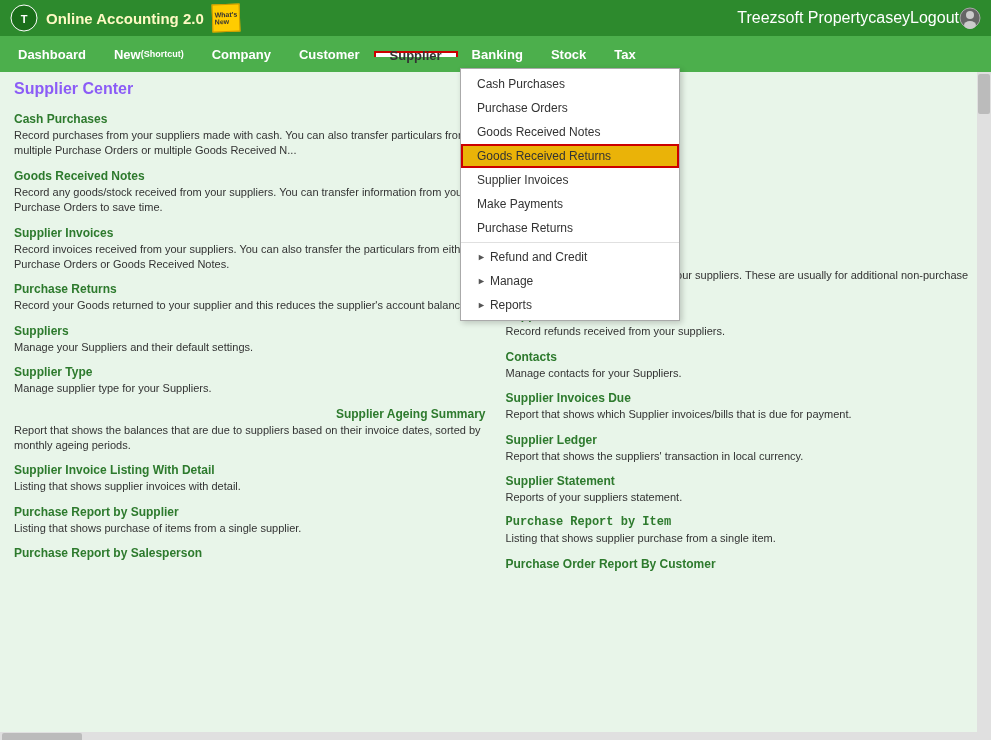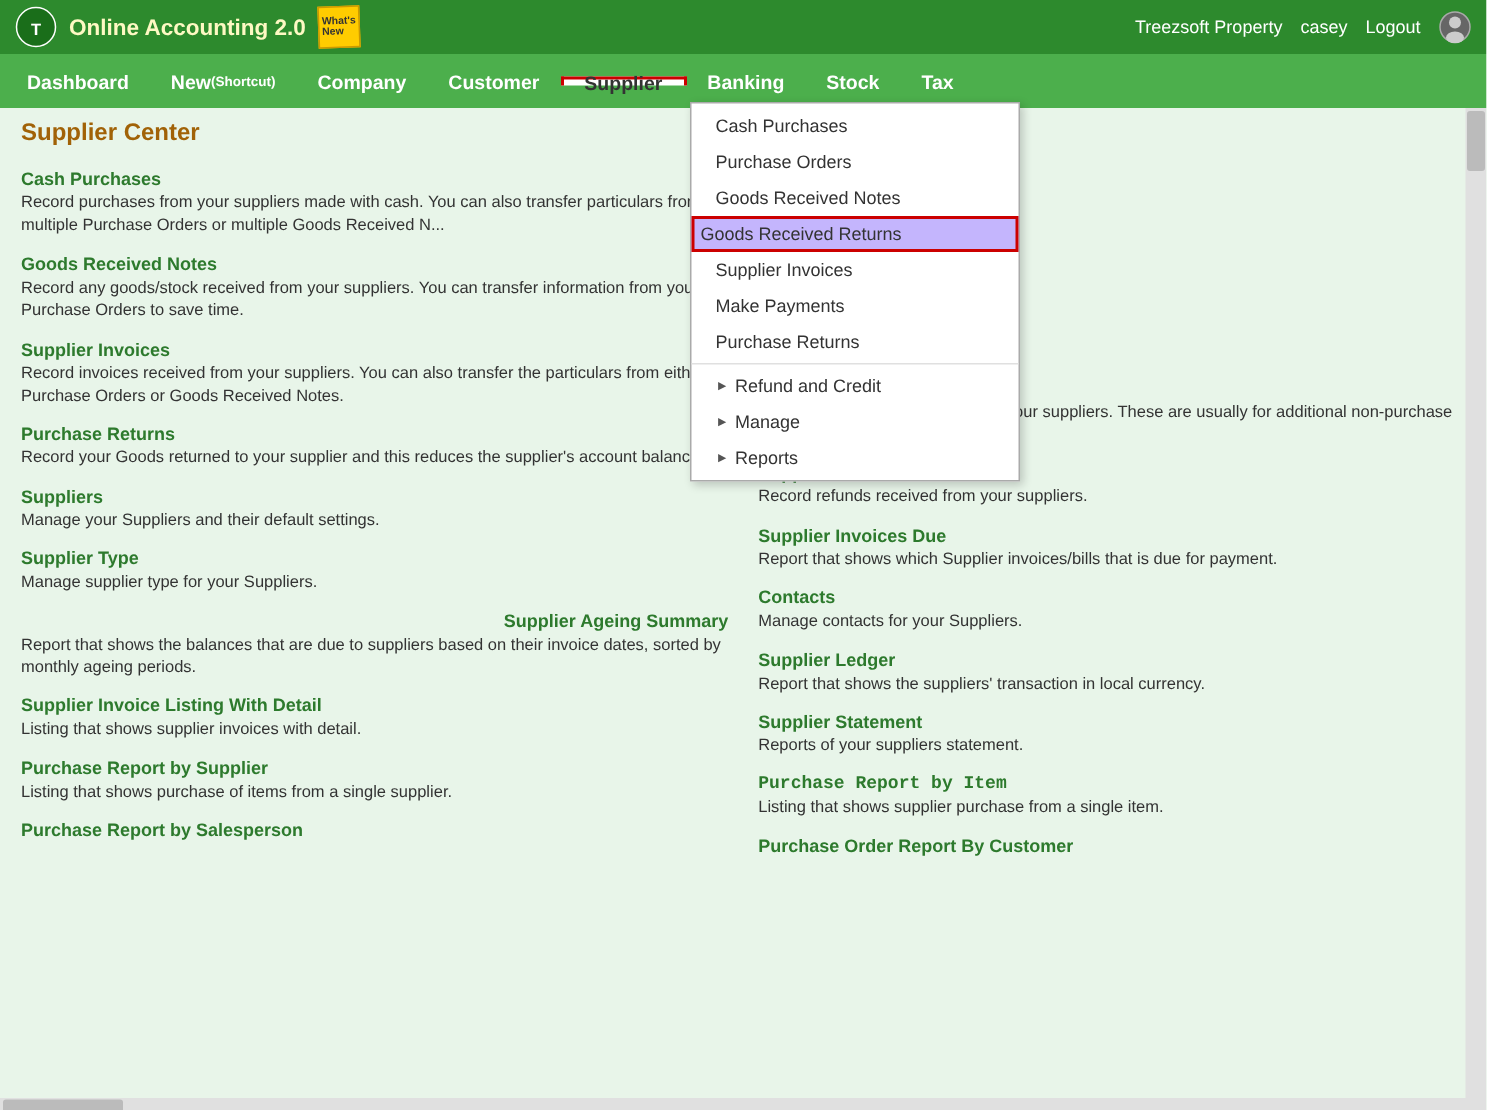--- a/index.html
+++ b/index.html
@@ -37,23 +37,23 @@
       align-items: center;
       justify-content: center;
       font-size: 8px;
       color: #333;
       font-weight: bold;
       transform: rotate(-2deg);
     }
     .top-bar-right {
       display: flex;
       align-items: center;
-      gap: 12px;
+      gap: 0;
       color: #fff;
-      font-size: 12px;
+      font-size: 16px;
     }
 
     
     .nav-bar {
       background: #4caf4c;
       display: flex;
       align-items: stretch;
       height: 36px;
       padding: 15px 4px;
     }
@@ -80,21 +80,21 @@
       background: #e8f5e9;
       height: calc(740px - 36px - 32px);
       overflow: hidden;
       position: relative;
       display: flex;
       flex-direction: column;
     }
     .page-title {
       font-size: 16px;
       font-weight: bold;
-      color: #a16207;
+      color: #8b5cf6;
       padding: 8px 14px 4px;
     }
     .content-body {
       flex: 1;
       overflow-y: auto;
       padding: 4px 14px 10px;
       display: grid;
       grid-template-columns: 1fr 1fr;
       gap: 0 20px;
       align-content: start;
@@ -128,23 +128,23 @@
     .dropdown-item {
       padding: 5px 16px;
       font-size: 12px;
       color: #333;
       cursor: pointer;
       display: flex;
       align-items: center;
       white-space: nowrap;
     }
     .dropdown-item.highlighted {
-      background: #c4b5fd;
+      background: #eab308;
       border: 2px solid #cc0000;
-      padding: 3px 4px;
+      padding: 3px 14px;
     }
     .dropdown-item .arrow {
       font-size: 9px;
       margin-right: 4px;
       color: #555;
     }
     .dropdown-divider {
       border: none;
       border-top: 1px solid #e0e0e0;
       margin: 2px 0;
@@ -265,26 +265,26 @@
       </div>
       <div class="content-section">
         <div class="section-title" style="cursor:pointer;">Supplier Debit Notes</div>
         <div class="section-desc">Record debit notes received from your suppliers. These are usually for additional non-purchase charges.</div>
       </div>
       <div class="content-section">
         <div class="section-title" style="cursor:pointer;">Supplier Refunds</div>
         <div class="section-desc">Record refunds received from your suppliers.</div>
       </div>
       <div class="content-section">
+        <div class="section-title" style="cursor:pointer;">Contacts</div>
+        <div class="section-desc">Manage contacts for your Suppliers.</div>
+      </div>
+      <div class="content-section">
         <div class="section-title" style="cursor:pointer;">Supplier Invoices Due</div>
         <div class="section-desc">Report that shows which Supplier invoices/bills that is due for payment.</div>
-      </div>
-      <div class="content-section">
-        <div class="section-title" style="cursor:pointer;">Contacts</div>
-        <div class="section-desc">Manage contacts for your Suppliers.</div>
       </div>
       <div class="content-section">
         <div class="section-title" style="cursor:pointer;">Supplier Ledger</div>
         <div class="section-desc">Report that shows the suppliers' transaction in local currency.</div>
       </div>
       <div class="content-section">
         <div class="section-title" style="cursor:pointer;">Supplier Statement</div>
         <div class="section-desc">Reports of your suppliers statement.</div>
       </div>
       <div class="content-section">

